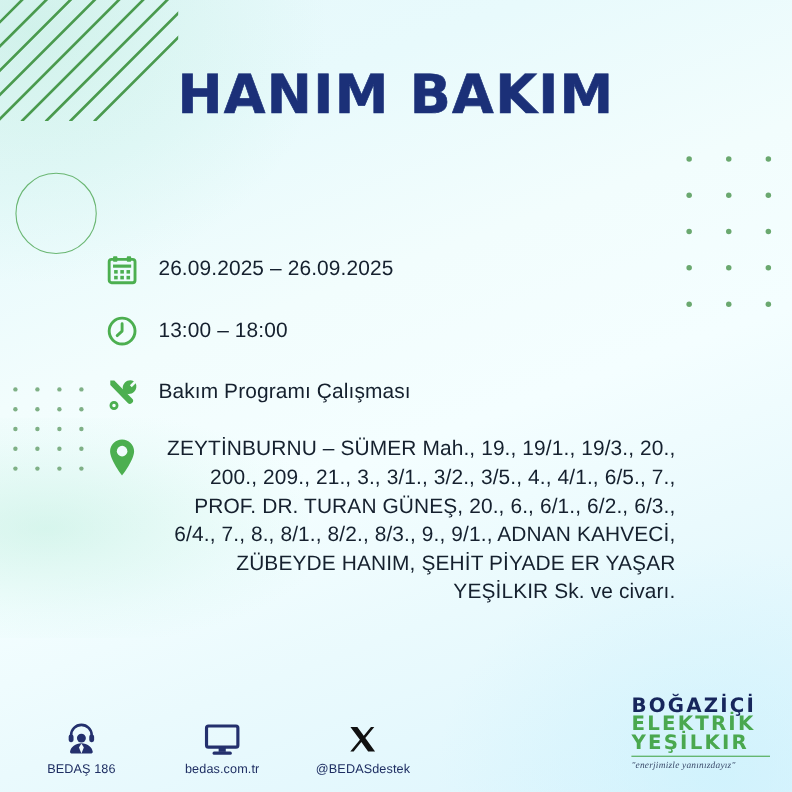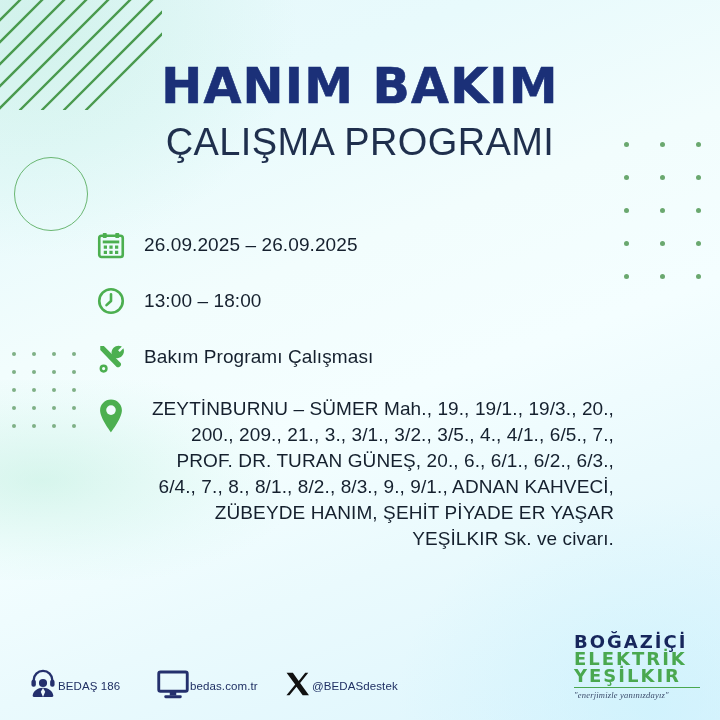--- a/index.html
+++ b/index.html
@@ -178,21 +178,21 @@
   .contacts {
     position: absolute;
     left: 28px;
     bottom: 14px;
     display: flex;
     align-items: flex-end;
     gap: 36px;
   }
   .contact {
     display: flex;
-    flex-direction: row;
+    flex-direction: column;
     align-items: center;
     width: 92px;
   }
   .contact .cico {
     height: 34px;
     display: flex;
     align-items: flex-end;
     justify-content: center;
     margin-bottom: 6px;
   }
@@ -303,21 +303,20 @@
         <span></span>
       <span></span>
         <span></span>
         <span></span>
         <span></span>
     </div>
   </div>
 
   <div class="header">
     <div class="title-main">HANIM BAKIM</div>
-    <div class="title-sub">ÇALIŞMA PROGRAMI</div>
   </div>
 
   <div class="info">
 
     <div class="row">
       <div class="ico">
         <svg width="30" height="30" viewBox="0 0 24 24">
           <path d="M6.2 2.4h1.6c.45 0 .8.35.8.8v2.4c0 .45-.35.8-.8.8H6.2c-.45 0-.8-.35-.8-.8V3.2c0-.45.35-.8.8-.8z" fill="#4CAF50"></path>
           <path d="M16.2 2.4h1.6c.45 0 .8.35.8.8v2.4c0 .45-.35.8-.8.8h-1.6c-.45 0-.8-.35-.8-.8V3.2c0-.45.35-.8.8-.8z" fill="#4CAF50"></path>
           <rect x="2.6" y="4.6" width="18.8" height="17" rx="1.8" fill="none" stroke="#4CAF50" stroke-width="2.1"></rect>

